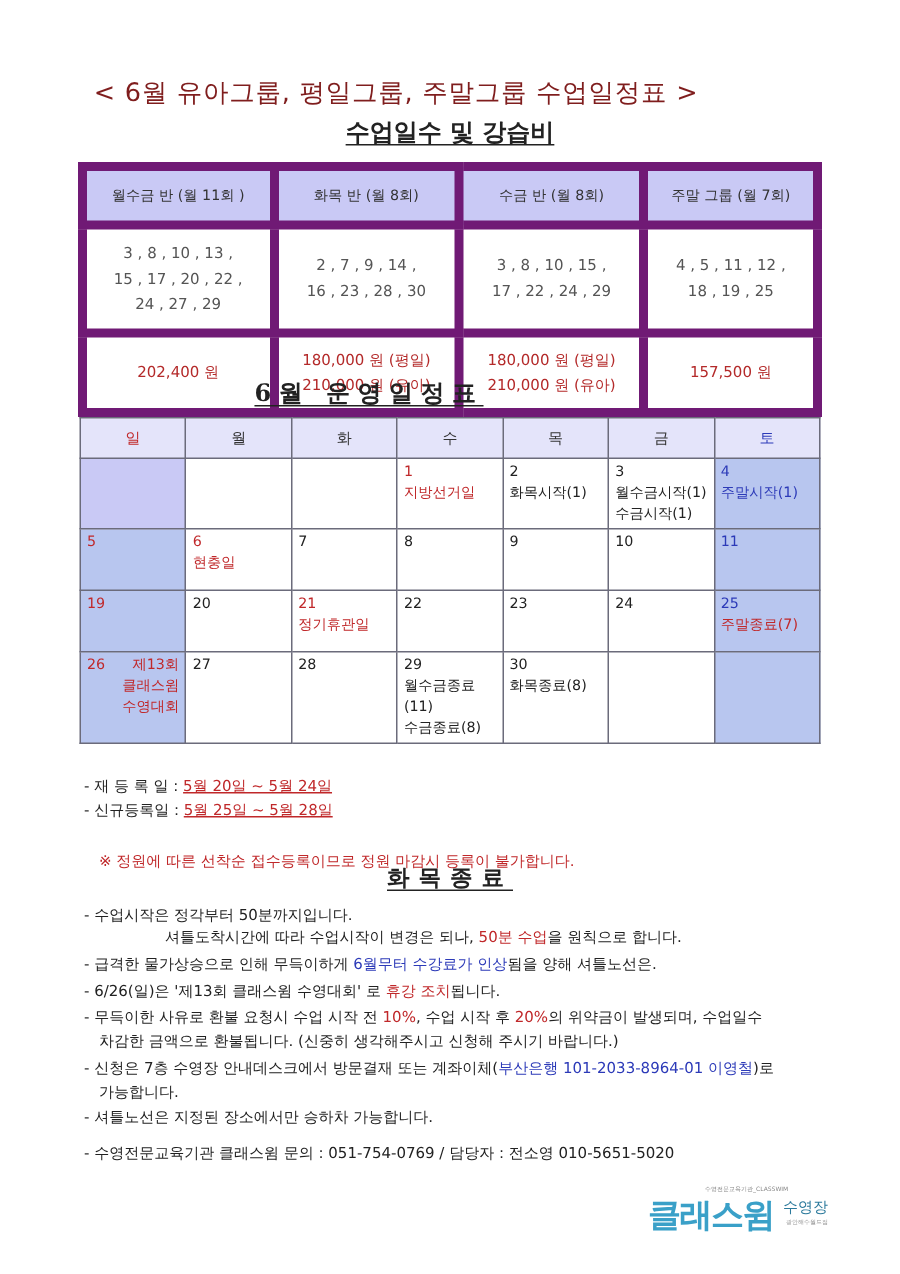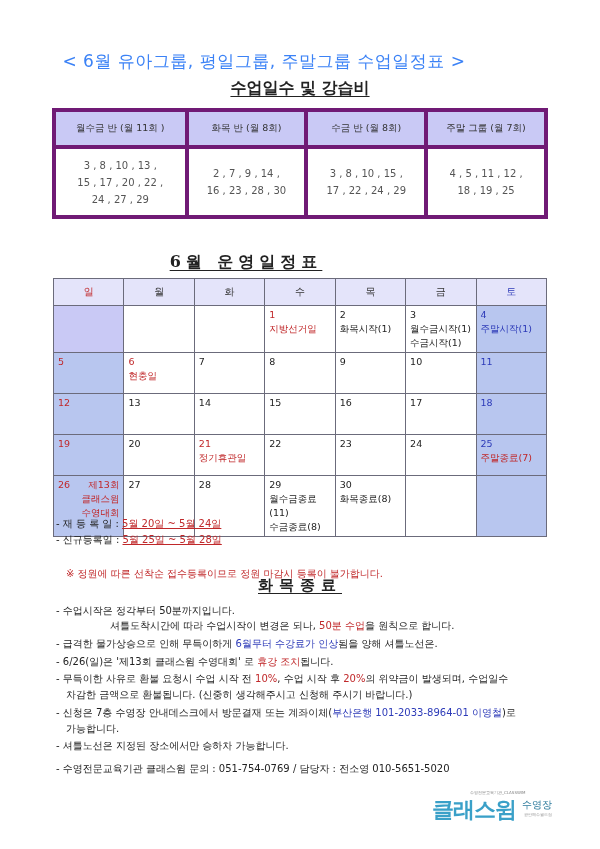--- a/index.html
+++ b/index.html
@@ -1,22 +1,22 @@
 <!DOCTYPE html>
 <html><head>
   <meta charset="utf-8">
   <style>
     html, body { margin: 0; padding: 0; background: #ffffff; }
     body { width: 600px; height: 849px; position: relative; overflow: hidden; font-family: "DejaVu Sans", sans-serif; color: #222; }
-    .title { position: absolute; top: 50px; left: 0; width: 528px; text-align: center; font-size: 17px; color: #3b82f6; letter-spacing: 0.5px; }
+    .title { position: absolute; top: 50px; left: 0; width: 528px; text-align: center; font-size: 17px; color: #7f1d1d; letter-spacing: 0.5px; }
     .subtitle { position: absolute; top: 78px; left: 0; width: 600px; text-align: center; font-size: 16px; font-weight: bold; }
     .subtitle span { text-decoration: underline; text-underline-offset: 3px; }
     table { border-collapse: collapse; }
     .fee-table { position: absolute; top: 108px; left: 52px; width: 496px; }
-    .fee-table td, .fee-table th { border: 4px solid #701a75; text-align: center; font-size: 9.5px; font-weight: normal; }
+    .fee-table td, .fee-table th { border: 6px solid #701a75; text-align: center; font-size: 9.5px; font-weight: normal; }
     .fee-table th { background: #c9c9f5; height: 31px; color: #333; }
     .fee-table .days td { height: 64px; color: #555; line-height: 17px; font-size: 10px; }
     .fee-table .price td { height: 45px; color: #b42a2a; line-height: 17px; font-size: 10px; }
     .cal-title { position: absolute; top: 252px; left: 0; width: 492px; text-align: center; font-size: 16px; font-weight: bold; font-family: "DejaVu Serif", serif; letter-spacing: 5px; }
     .cal-title span { text-decoration: underline; text-underline-offset: 3px; }
     .cal { position: absolute; top: 278px; left: 53px; width: 494px; table-layout: fixed; }
     .cal th { height: 24px; background: #e4e4fa; border: 1px solid #6b6b7b; font-size: 10px; font-weight: normal; color: #333; }
     .cal th.sun { color: #c0282a; }
     .cal th.sat { color: #2c3ab8; }
     .cal td { border: 1px solid #6b6b7b; vertical-align: top; font-size: 9.5px; padding: 2px 4px; height: 36px; background: #fff; color: #222; line-height: 14px; }
@@ -82,20 +82,36 @@
         </td>
     <td>
           <div>3 , 8 , 10 , 15 ,</div>
           <div>17 , 22 , 24 , 29</div>
         </td>
     <td>
           <div>4 , 5 , 11 , 12 ,</div>
           <div>18 , 19 , 25</div>
         </td>
   </tr>
+  <tr class="price">
+    <td>
+          <div>202,400 원</div>
+        </td>
+    <td>
+          <div>180,000 원 (평일)</div>
+          <div>210,000 원 (유아)</div>
+        </td>
+    <td>
+          <div>180,000 원 (평일)</div>
+          <div>210,000 원 (유아)</div>
+        </td>
+    <td>
+          <div>157,500 원</div>
+        </td>
+  </tr>
 </tbody>
   </table>
 
 <div class="cal-title"><span>6월 운영일정표</span></div>
 
 <table class="cal">
   <tbody>
       <tr>
     <th class="sun">일</th>
     <th>월</th>
@@ -142,43 +158,20 @@
           <span class="num">8</span>
         </td>
     <td>
           <span class="num">9</span>
         </td>
     <td>
           <span class="num">10</span>
         </td>
     <td class="sat">
           <span class="num">11</span>
-        </td>
-  </tr>
-  <tr>
-    <td class="sun">
-          <span class="num">12</span>
-        </td>
-    <td>
-          <span class="num">13</span>
-        </td>
-    <td>
-          <span class="num">14</span>
-        </td>
-    <td>
-          <span class="num">15</span>
-        </td>
-    <td>
-          <span class="num">16</span>
-        </td>
-    <td>
-          <span class="num">17</span>
-        </td>
-    <td class="sat">
-          <span class="num">18</span>
         </td>
   </tr>
   <tr>
     <td class="sun">
           <span class="num">19</span>
         </td>
     <td>
           <span class="num">20</span>
         </td>
     <td>

